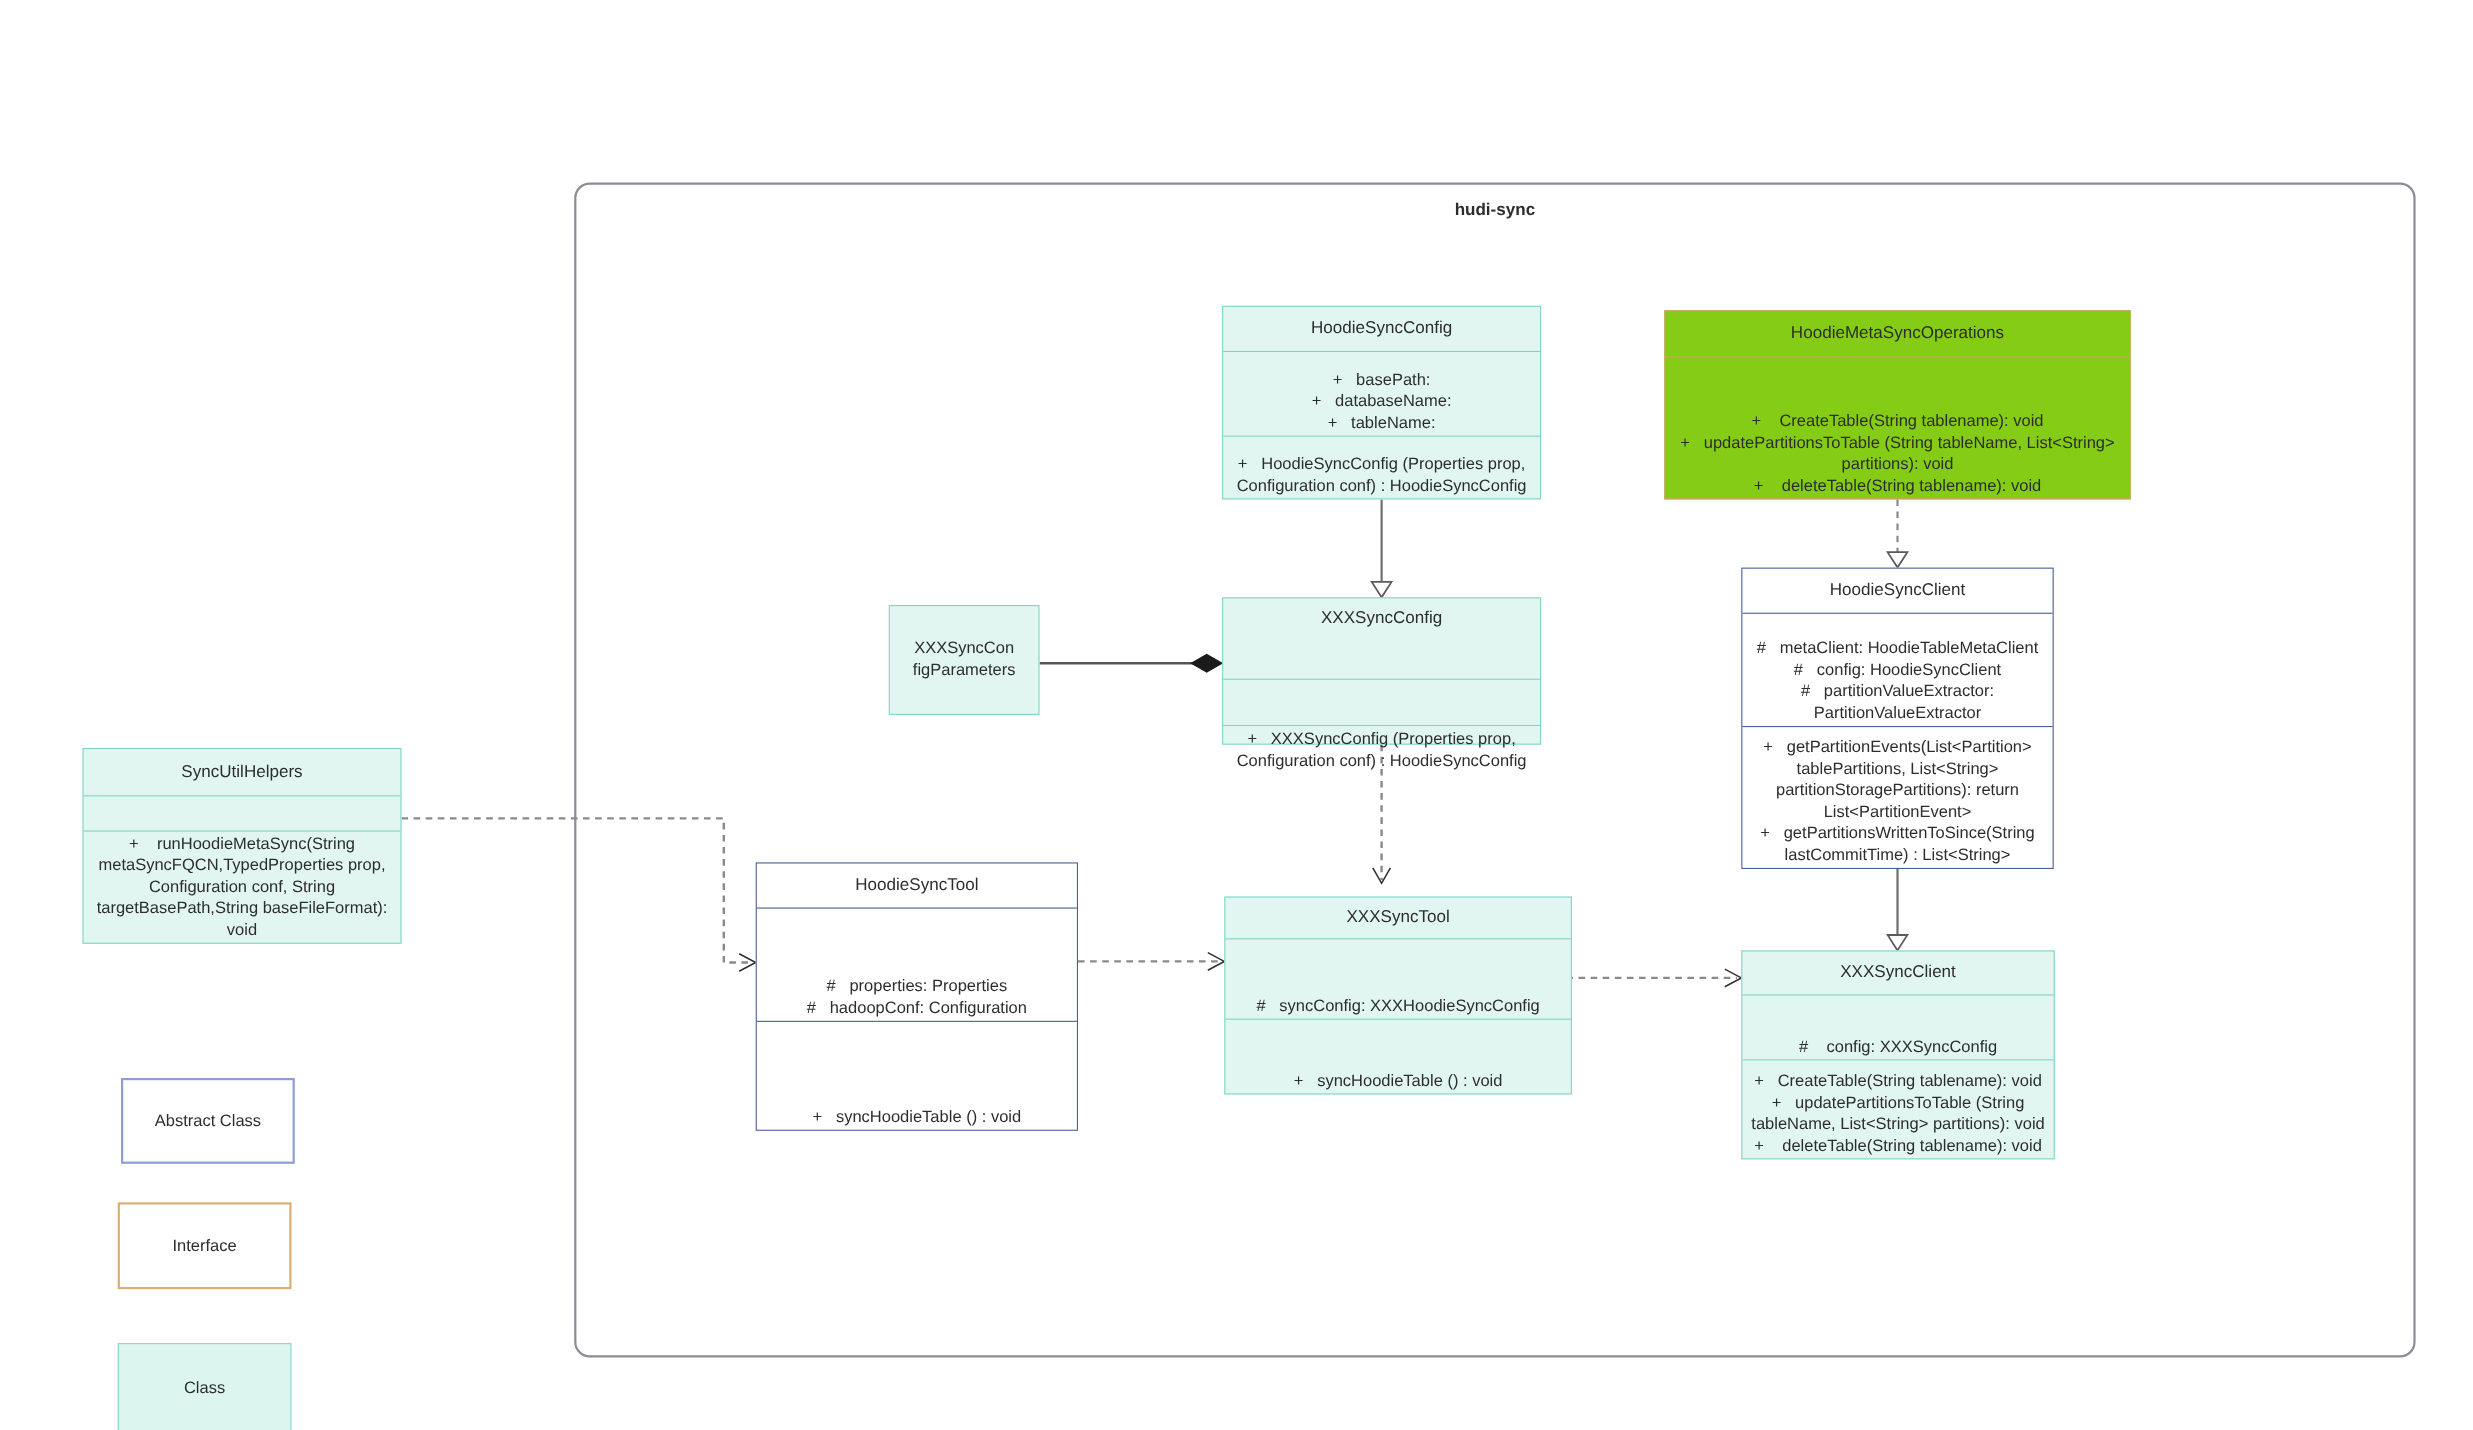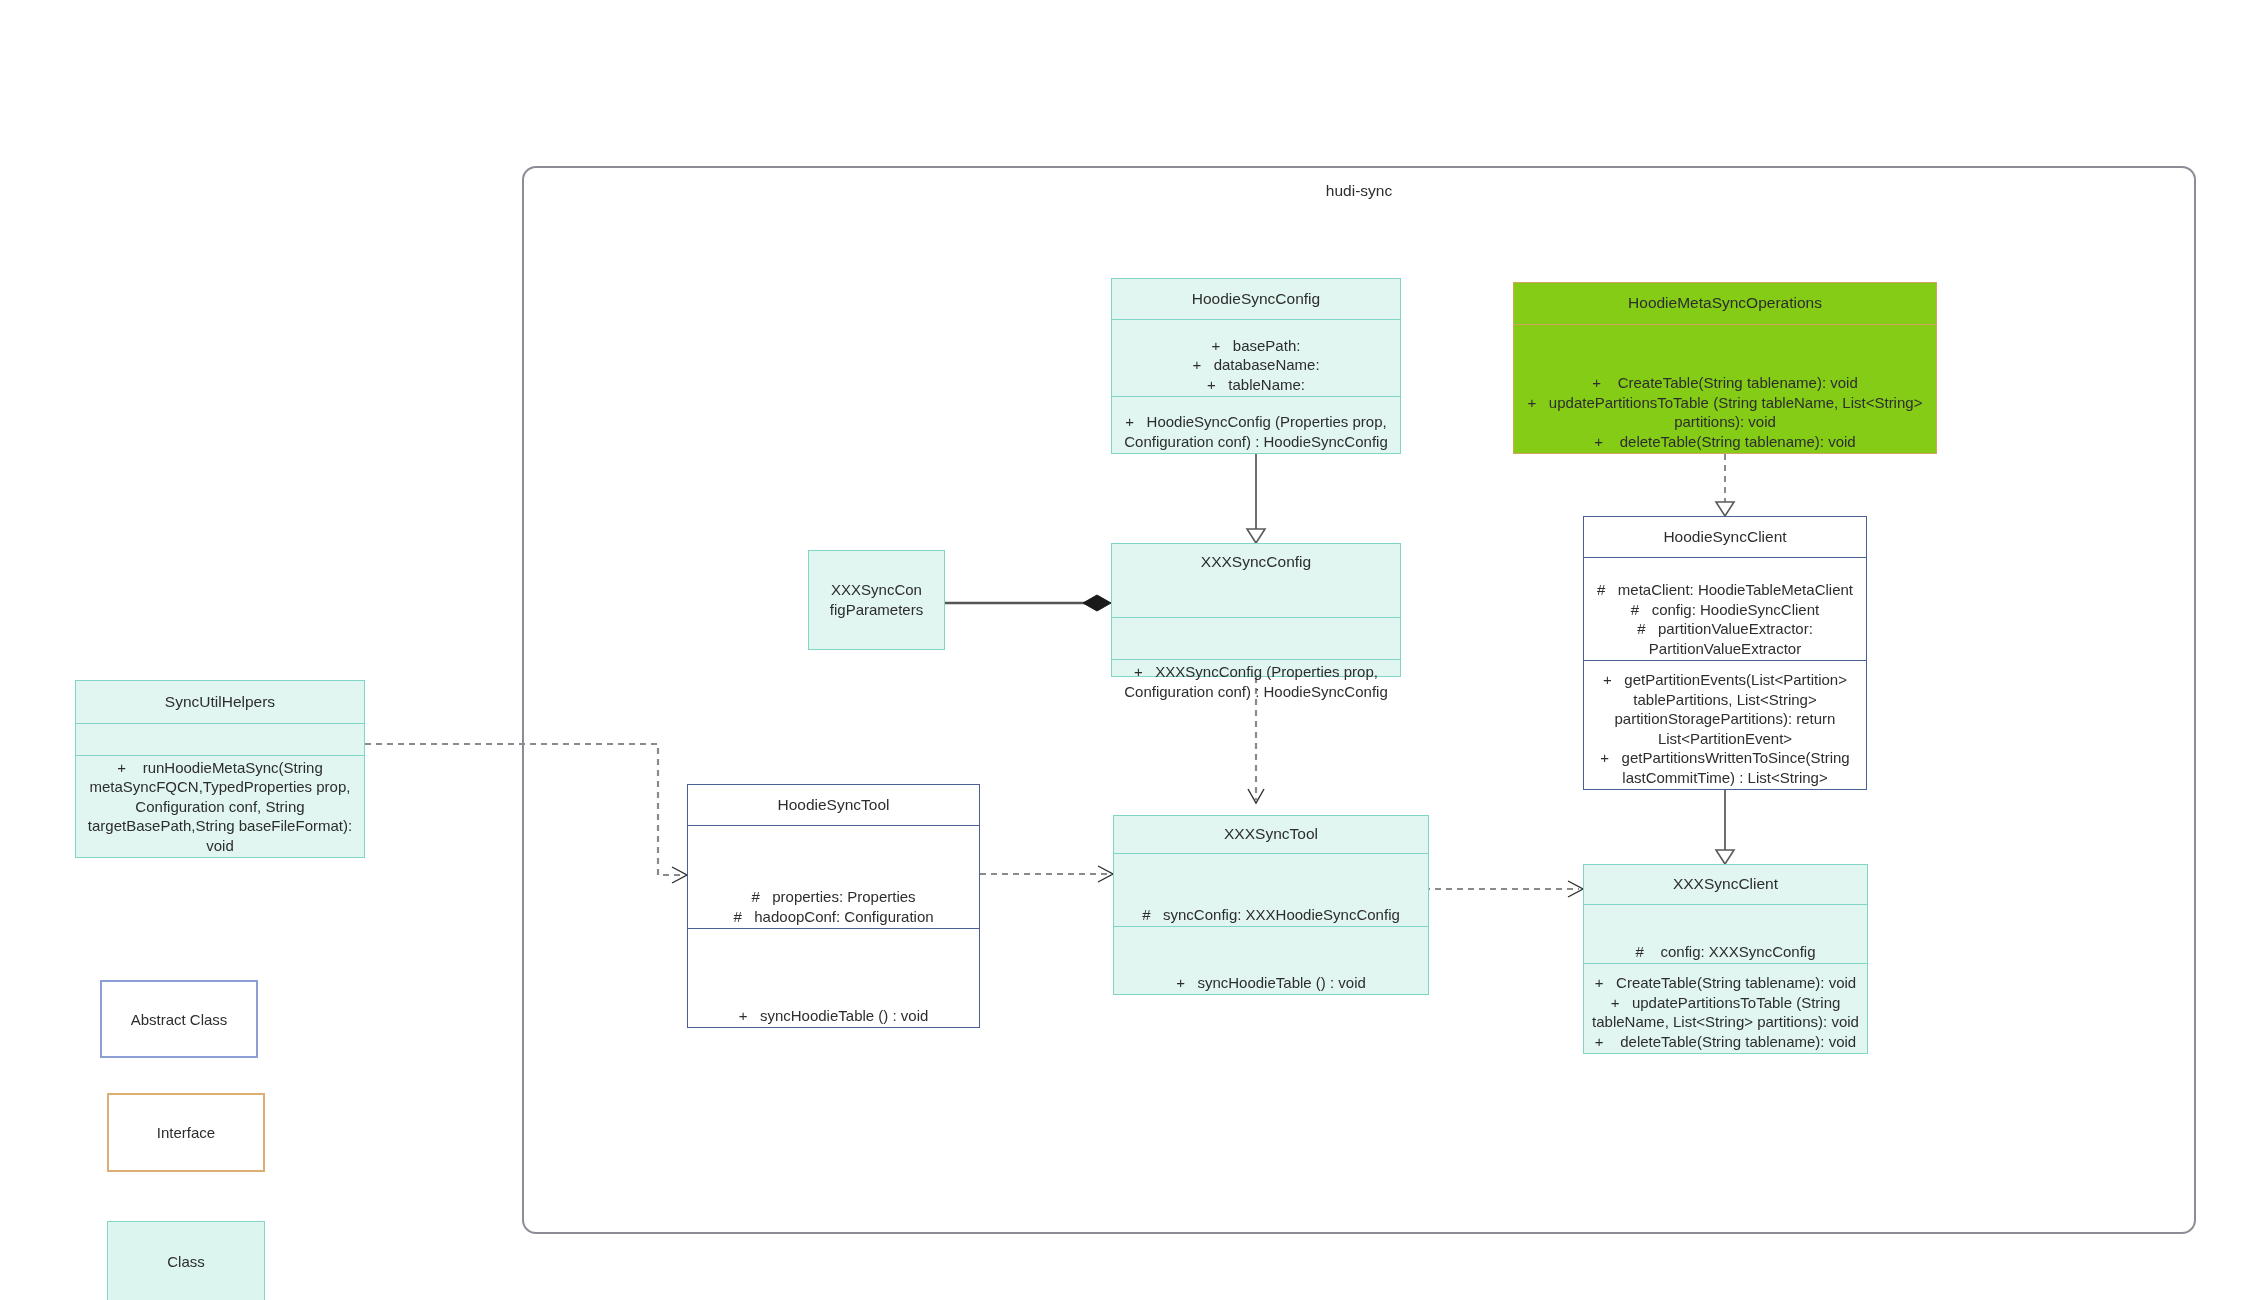--- a/index.html
+++ b/index.html
@@ -6,21 +6,21 @@
   body {
     width: 2248px; height: 1300px; overflow: hidden; position: relative;
     font-family: "Liberation Sans", sans-serif;
     color: #2d2d2d;
   }
   #stage { position: absolute; left: 0; top: 0; width: 2248px; height: 1300px; }
   #wires { position: absolute; left: 0; top: 0; z-index: 0; }
 
   .container-frame {
     position: absolute; border: 2px solid #8c8c96; border-radius: 14px;
-    background: transparent; z-index: 0;
+    background: transparent; z-index: 0; font-weight: bold;
   }
   .container-label {
     position: absolute; top: 14px; left: 0; right: 0; text-align: center;
     font-size: 15.5px; color: #2d2d2d;
   }
 
   .uml {
     position: absolute; z-index: 2; display: flex; flex-direction: column;
     box-sizing: border-box; font-size: 15px; line-height: 1.3;
     background: #ffffff;
@@ -191,21 +191,21 @@
     <div class="uml-sec" style="height:59px">
       <div class="uml-line">#    config: XXXSyncConfig</div>
     </div>
     <div class="uml-sec" style="flex:1">
       <div class="uml-line">+   CreateTable(String tablename): void</div>
       <div class="uml-line">+   updatePartitionsToTable (String tableName, List&lt;String&gt; partitions): void</div>
       <div class="uml-line">+    deleteTable(String tablename): void</div>
     </div>
   </div>
 
-  <div class="legend-box legend-abstract" style="left:100px; top:980px; width:158px; height:78px;">
+  <div class="legend-box legend-abstract" style="left:110px; top:980px; width:158px; height:78px;">
     <span>Abstract Class</span>
   </div>
   <div class="legend-box legend-interface" style="left:107px; top:1093px; width:158px; height:79px;">
     <span>Interface</span>
   </div>
   <div class="legend-box legend-class" style="left:107px; top:1221px; width:158px; height:80px;">
     <span>Class</span>
   </div>
 
 </div>

